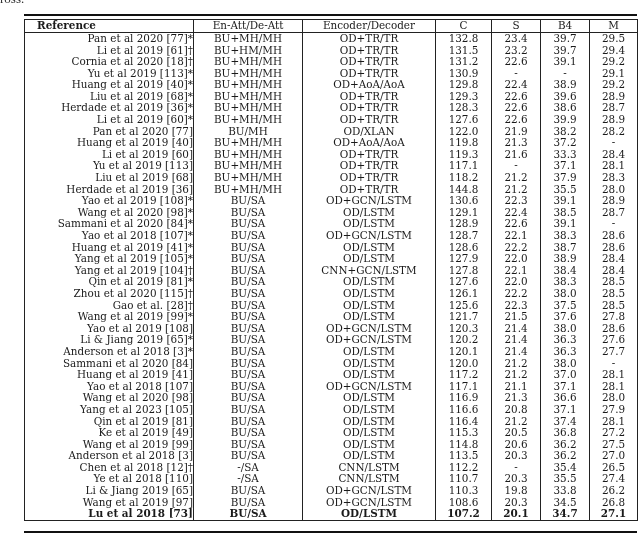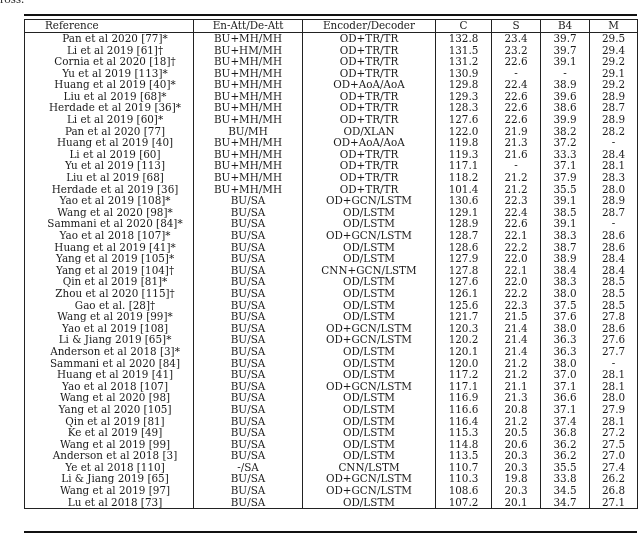--- a/index.html
+++ b/index.html
@@ -7,23 +7,23 @@
          font-family:"DejaVu Serif", "Liberation Serif", serif; color:#1a1a1a; }
   .fragment { position:absolute; left:0; top:-9px; font-size:13px; color:#333;
               font-family:"Liberation Serif", serif; }
   .toprule { position:absolute; left:24px; right:3px; top:14px; height:2px; background:#111; }
   .botrule { position:absolute; left:24px; right:3px; top:531px; height:2px; background:#111; }
   table { position:absolute; left:24px; top:19px; width:613px; border-collapse:collapse;
           table-layout:fixed; font-size:10.4px; line-height:11.4px; }
   th, td { padding:0; white-space:nowrap; overflow:hidden;
            border-left:1px solid #222; border-right:1px solid #222; }
   th { font-weight:normal; border-top:1px solid #222; border-bottom:1px solid #222; height:12px; }
-  tbody tr:last-child td { border-bottom:1px solid #222; }
-  td.ref { text-align:center; padding-left:12px; }
-  th.ref { text-align:left; padding-left:20px; }
+  tbody tr:last-child td { border-bottom:1px solid #222;font-weight:bold; }
+  td.ref { text-align:right; padding-left:12px; }
+  th.ref { text-align:left; padding-left:12px;font-weight:bold; }
   td.c, th.c { text-align:center; }
   td.b { font-weight:normal; }
   col.c1 { width:169px; } col.c2 { width:109px; } col.c3 { width:133px; }
   col.c4 { width:56px; } col.c5 { width:49px; } col.c6 { width:49px; } col.c7 { width:48px; }
   tr { height:11.6px; }
 </style>
 </head>
 <body>
 
 <div class="fragment">ross.</div>
@@ -165,21 +165,21 @@
         <td class="c">OD+TR/TR</td>
         <td class="c">118.2</td>
         <td class="c">21.2</td>
         <td class="c">37.9</td>
         <td class="c">28.3</td>
       </tr>
       <tr>
         <td class="ref">Herdade et al 2019 [36]</td>
         <td class="c">BU+MH/MH</td>
         <td class="c">OD+TR/TR</td>
-        <td class="c">101.4</td>
+        <td class="c">144.8</td>
         <td class="c">21.2</td>
         <td class="c">35.5</td>
         <td class="c">28.0</td>
       </tr>
       <tr>
         <td class="ref">Yao et al 2019 [108]*</td>
         <td class="c">BU/SA</td>
         <td class="c">OD+GCN/LSTM</td>
         <td class="c b">130.6</td>
         <td class="c b">22.3</td>
@@ -333,21 +333,21 @@
       <tr>
         <td class="ref">Wang et al 2020 [98]</td>
         <td class="c">BU/SA</td>
         <td class="c">OD/LSTM</td>
         <td class="c">116.9</td>
         <td class="c">21.3</td>
         <td class="c">36.6</td>
         <td class="c">28.0</td>
       </tr>
       <tr>
-        <td class="ref">Yang et al 2020 [105]</td>
+        <td class="ref">Yang et al 2023 [105]</td>
         <td class="c">BU/SA</td>
         <td class="c">OD/LSTM</td>
         <td class="c">116.6</td>
         <td class="c">20.8</td>
         <td class="c">37.1</td>
         <td class="c">27.9</td>
       </tr>
       <tr>
         <td class="ref">Qin et al 2019 [81]</td>
         <td class="c">BU/SA</td>
@@ -376,20 +376,29 @@
         <td class="c">27.5</td>
       </tr>
       <tr>
         <td class="ref">Anderson et al 2018 [3]</td>
         <td class="c">BU/SA</td>
         <td class="c">OD/LSTM</td>
         <td class="c">113.5</td>
         <td class="c">20.3</td>
         <td class="c">36.2</td>
         <td class="c">27.0</td>
+      </tr>
+      <tr>
+        <td class="ref">Chen et al 2018 [12]†</td>
+        <td class="c">-/SA</td>
+        <td class="c">CNN/LSTM</td>
+        <td class="c">112.2</td>
+        <td class="c">-</td>
+        <td class="c">35.4</td>
+        <td class="c">26.5</td>
       </tr>
       <tr>
         <td class="ref">Ye et al 2018 [110]</td>
         <td class="c">-/SA</td>
         <td class="c">CNN/LSTM</td>
         <td class="c">110.7</td>
         <td class="c">20.3</td>
         <td class="c">35.5</td>
         <td class="c">27.4</td>
       </tr>

